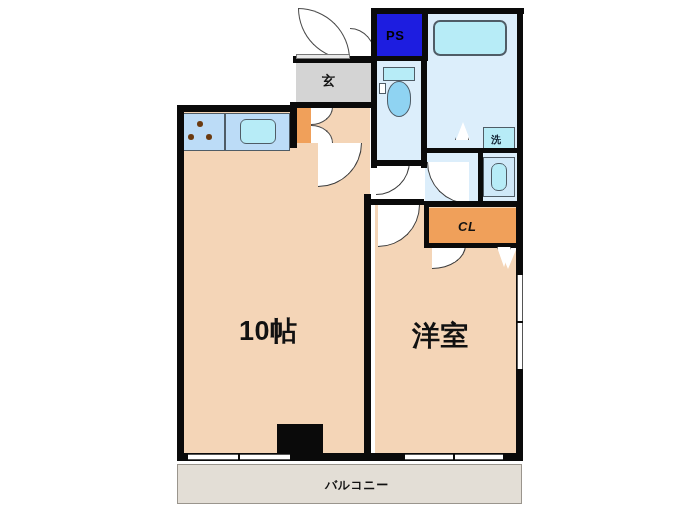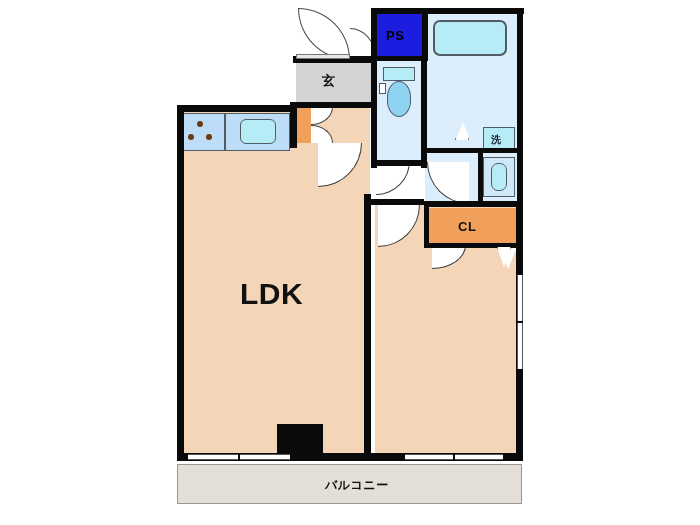--- a/index.html
+++ b/index.html
@@ -41,21 +41,21 @@
   <div class="abs wet" style="left:375px;top:58px;width:48px;height:103px;"></div>
   <div class="abs wet" style="left:425px;top:140px;width:95px;height:65px;"></div>
 
   <div class="abs gray" style="left:296px;top:62px;width:78px;height:42px;"></div>
   <div class="label" style="left:322px;top:72px;font-size:13px;">玄</div>
 
   <div class="abs ps" style="left:375px;top:12px;width:50px;height:46px;"></div>
   <div class="label" style="left:386px;top:28px;font-size:13px;color:#000;">PS</div>
 
   <div class="abs cl" style="left:428px;top:208px;width:92px;height:37px;"></div>
-  <div class="label" style="left:458px;top:219px;font-size:13px;">CL</div>
+  <div class="label" style="left:458px;top:219px;font-size:13px;font-style:italic;">CL</div>
 
   <div class="abs cl" style="left:290px;top:107px;width:22px;height:36px;"></div>
 
   <div class="abs fixt" style="left:181px;top:113px;width:44px;height:38px;"></div>
   <div class="abs" style="left:197px;top:121px;width:6px;height:6px;border-radius:50%;background:#6b3a10;"></div>
   <div class="abs" style="left:188px;top:134px;width:6px;height:6px;border-radius:50%;background:#6b3a10;"></div>
   <div class="abs" style="left:206px;top:134px;width:6px;height:6px;border-radius:50%;background:#6b3a10;"></div>
 
   <div class="abs fixt" style="left:225px;top:113px;width:65px;height:38px;"></div>
   <div class="abs" style="left:240px;top:119px;width:36px;height:25px;background:#b7ecf7;border:1.8px solid #4f5c66;border-radius:6px;"></div>
@@ -159,16 +159,17 @@
   <div class="abs win" style="left:240px;top:454px;width:50px;height:6px;"></div>
   <div class="abs win" style="left:405px;top:454px;width:48px;height:6px;"></div>
   <div class="abs win" style="left:455px;top:454px;width:48px;height:6px;"></div>
   <div class="abs winv" style="left:517px;top:275px;width:6px;height:46px;"></div>
   <div class="abs winv" style="left:517px;top:323px;width:6px;height:46px;"></div>
 
   <div class="abs" style="left:497px;top:247px;width:14px;height:20px;background:#fff;
               border-left:1.5px solid #444;border-right:1.5px solid #444;
               clip-path:polygon(0 0,100% 0,50% 100%);"></div>
 
-  <div class="label" style="left:240px;top:277px;font-size:30px;">LDK</div>
+  <div class="label" style="left:239px;top:313px;font-size:27px;">10帖</div>
 
+  <div class="label" style="left:412px;top:317px;font-size:28px;">洋室</div>
 
 </div>
 
 </body></html>

